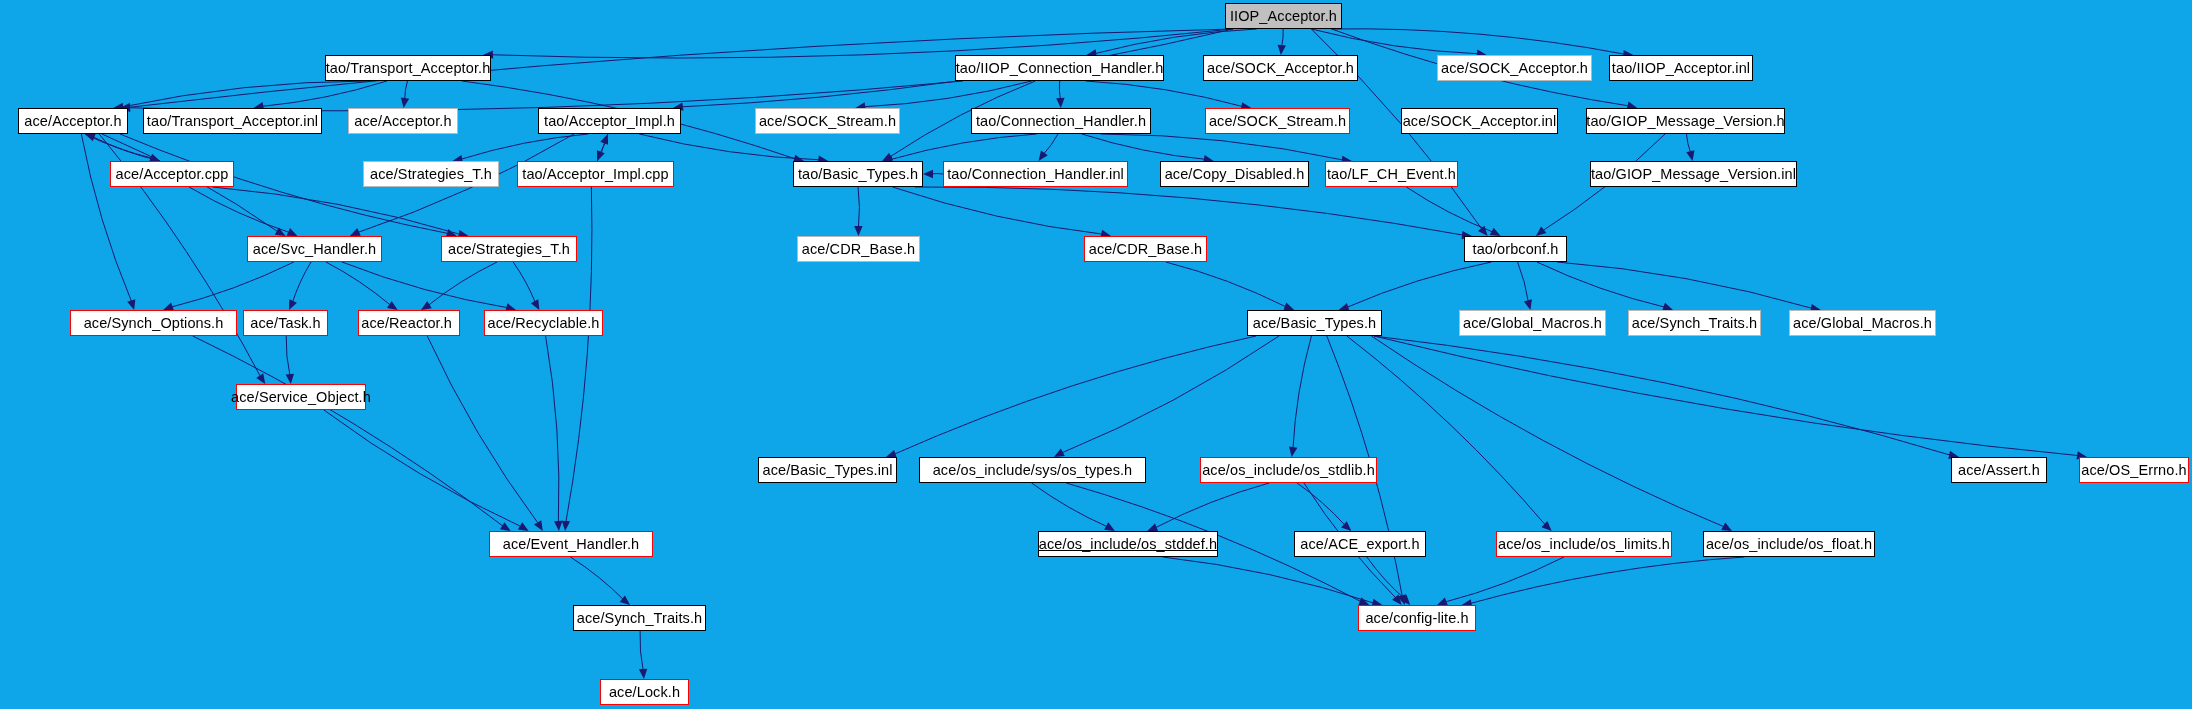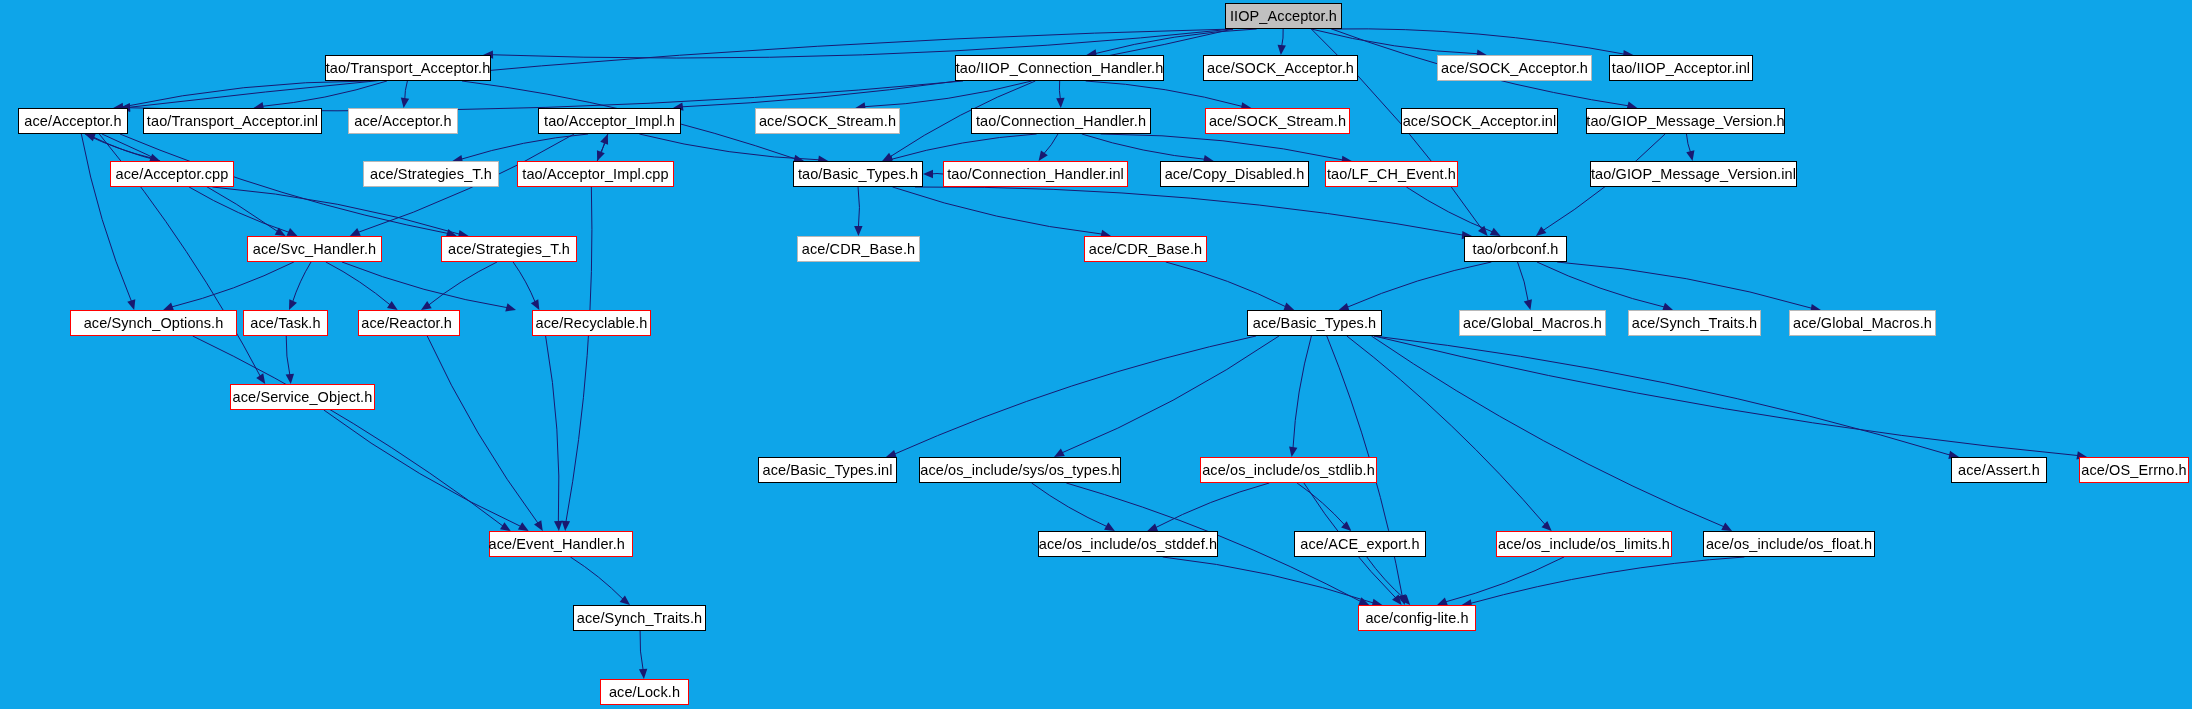--- a/index.html
+++ b/index.html
@@ -296,66 +296,66 @@
       </div>
       <div class="gnode red" style="left: 70px; top: 310px; width: 167px;">
         <span>ace/Synch_Options.h</span>
       </div>
       <div class="gnode red" style="left: 243px; top: 310px; width: 85px;">
         <span>ace/Task.h</span>
       </div>
       <div class="gnode red" style="left: 358px; top: 310px; width: 102px; justify-content: flex-end;">
         <span>ace/Reactor.h</span>
       </div>
-      <div class="gnode red" style="left: 484px; top: 310px; width: 119px; margin-left: 48px;">
+      <div class="gnode red" style="left: 484px; top: 310px; width: 119px;">
         <span>ace/Recyclable.h</span>
       </div>
       <div class="gnode" style="left: 1247px; top: 310px; width: 135px;">
         <span>ace/Basic_Types.h</span>
       </div>
       <div class="gnode grey" style="left: 1459px; top: 310px; width: 147px;">
         <span>ace/Global_Macros.h</span>
       </div>
       <div class="gnode grey" style="left: 1628px; top: 310px; width: 133px;">
         <span>ace/Synch_Traits.h</span>
       </div>
       <div class="gnode grey" style="left: 1789px; top: 310px; width: 147px;">
         <span>ace/Global_Macros.h</span>
       </div>
-      <div class="gnode red" style="left: 230px; top: 384px; width: 145px;">
+      <div class="gnode red" style="left: 236px; top: 384px; width: 130px;">
         <span>ace/Service_Object.h</span>
       </div>
       <div class="gnode" style="left: 758px; top: 457px; width: 139px;">
         <span>ace/Basic_Types.inl</span>
       </div>
-      <div class="gnode" style="left: 919px; top: 457px; width: 202px;">
+      <div class="gnode" style="left: 919px; top: 457px; width: 227px;">
         <span>ace/os_include/sys/os_types.h</span>
       </div>
       <div class="gnode red" style="left: 1200px; top: 457px; width: 177px;">
         <span>ace/os_include/os_stdlib.h</span>
       </div>
       <div class="gnode" style="left: 1951px; top: 457px; width: 96px;">
         <span>ace/Assert.h</span>
       </div>
       <div class="gnode red" style="left: 2079px; top: 457px; width: 110px;">
         <span>ace/OS_Errno.h</span>
       </div>
-      <div class="gnode" style="left: 1038px; top: 531px; width: 180px;">
+      <div class="gnode" style="left: 1038px; top: 531px; width: 180px; text-decoration: underline;">
         <span>ace/os_include/os_stddef.h</span>
       </div>
       <div class="gnode" style="left: 1294px; top: 531px; width: 132px;">
         <span>ace/ACE_export.h</span>
       </div>
       <div class="gnode red" style="left: 1496px; top: 531px; width: 176px;">
         <span>ace/os_include/os_limits.h</span>
       </div>
       <div class="gnode" style="left: 1703px; top: 531px; width: 172px;">
         <span>ace/os_include/os_float.h</span>
       </div>
-      <div class="gnode red" style="left: 489px; top: 531px; width: 144px; justify-content: flex-end;">
+      <div class="gnode red" style="left: 489px; top: 531px; width: 164px;">
         <span>ace/Event_Handler.h</span>
       </div>
       <div class="gnode" style="left: 573px; top: 605px; width: 133px;">
         <span>ace/Synch_Traits.h</span>
       </div>
       <div class="gnode red" style="left: 1358px; top: 605px; width: 118px;">
         <span>ace/config-lite.h</span>
       </div>
       <div class="gnode red" style="left: 600px; top: 679px; width: 89px;">
         <span>ace/Lock.h</span>

